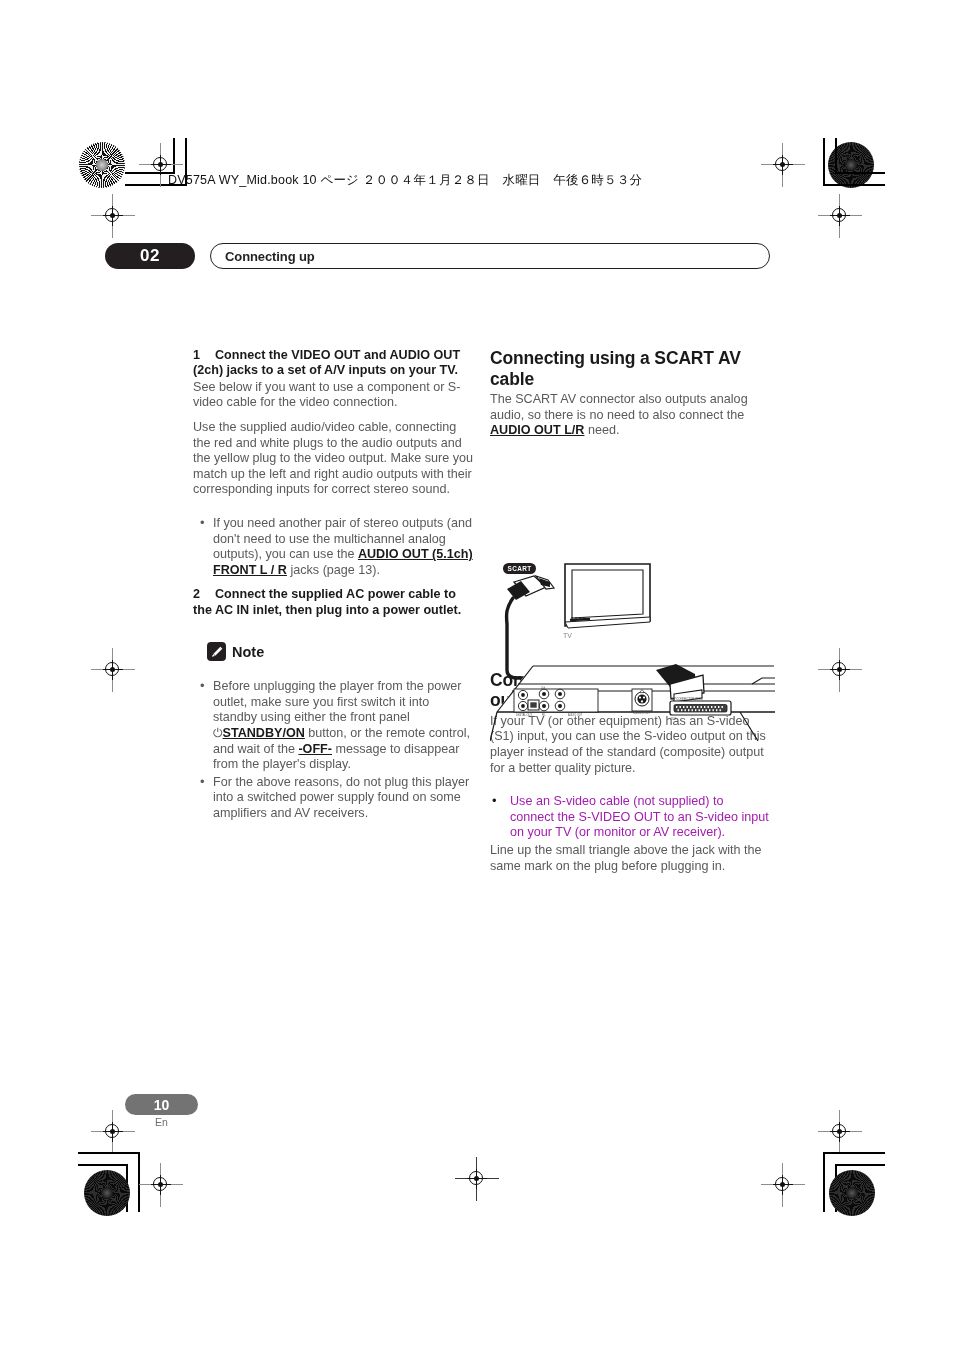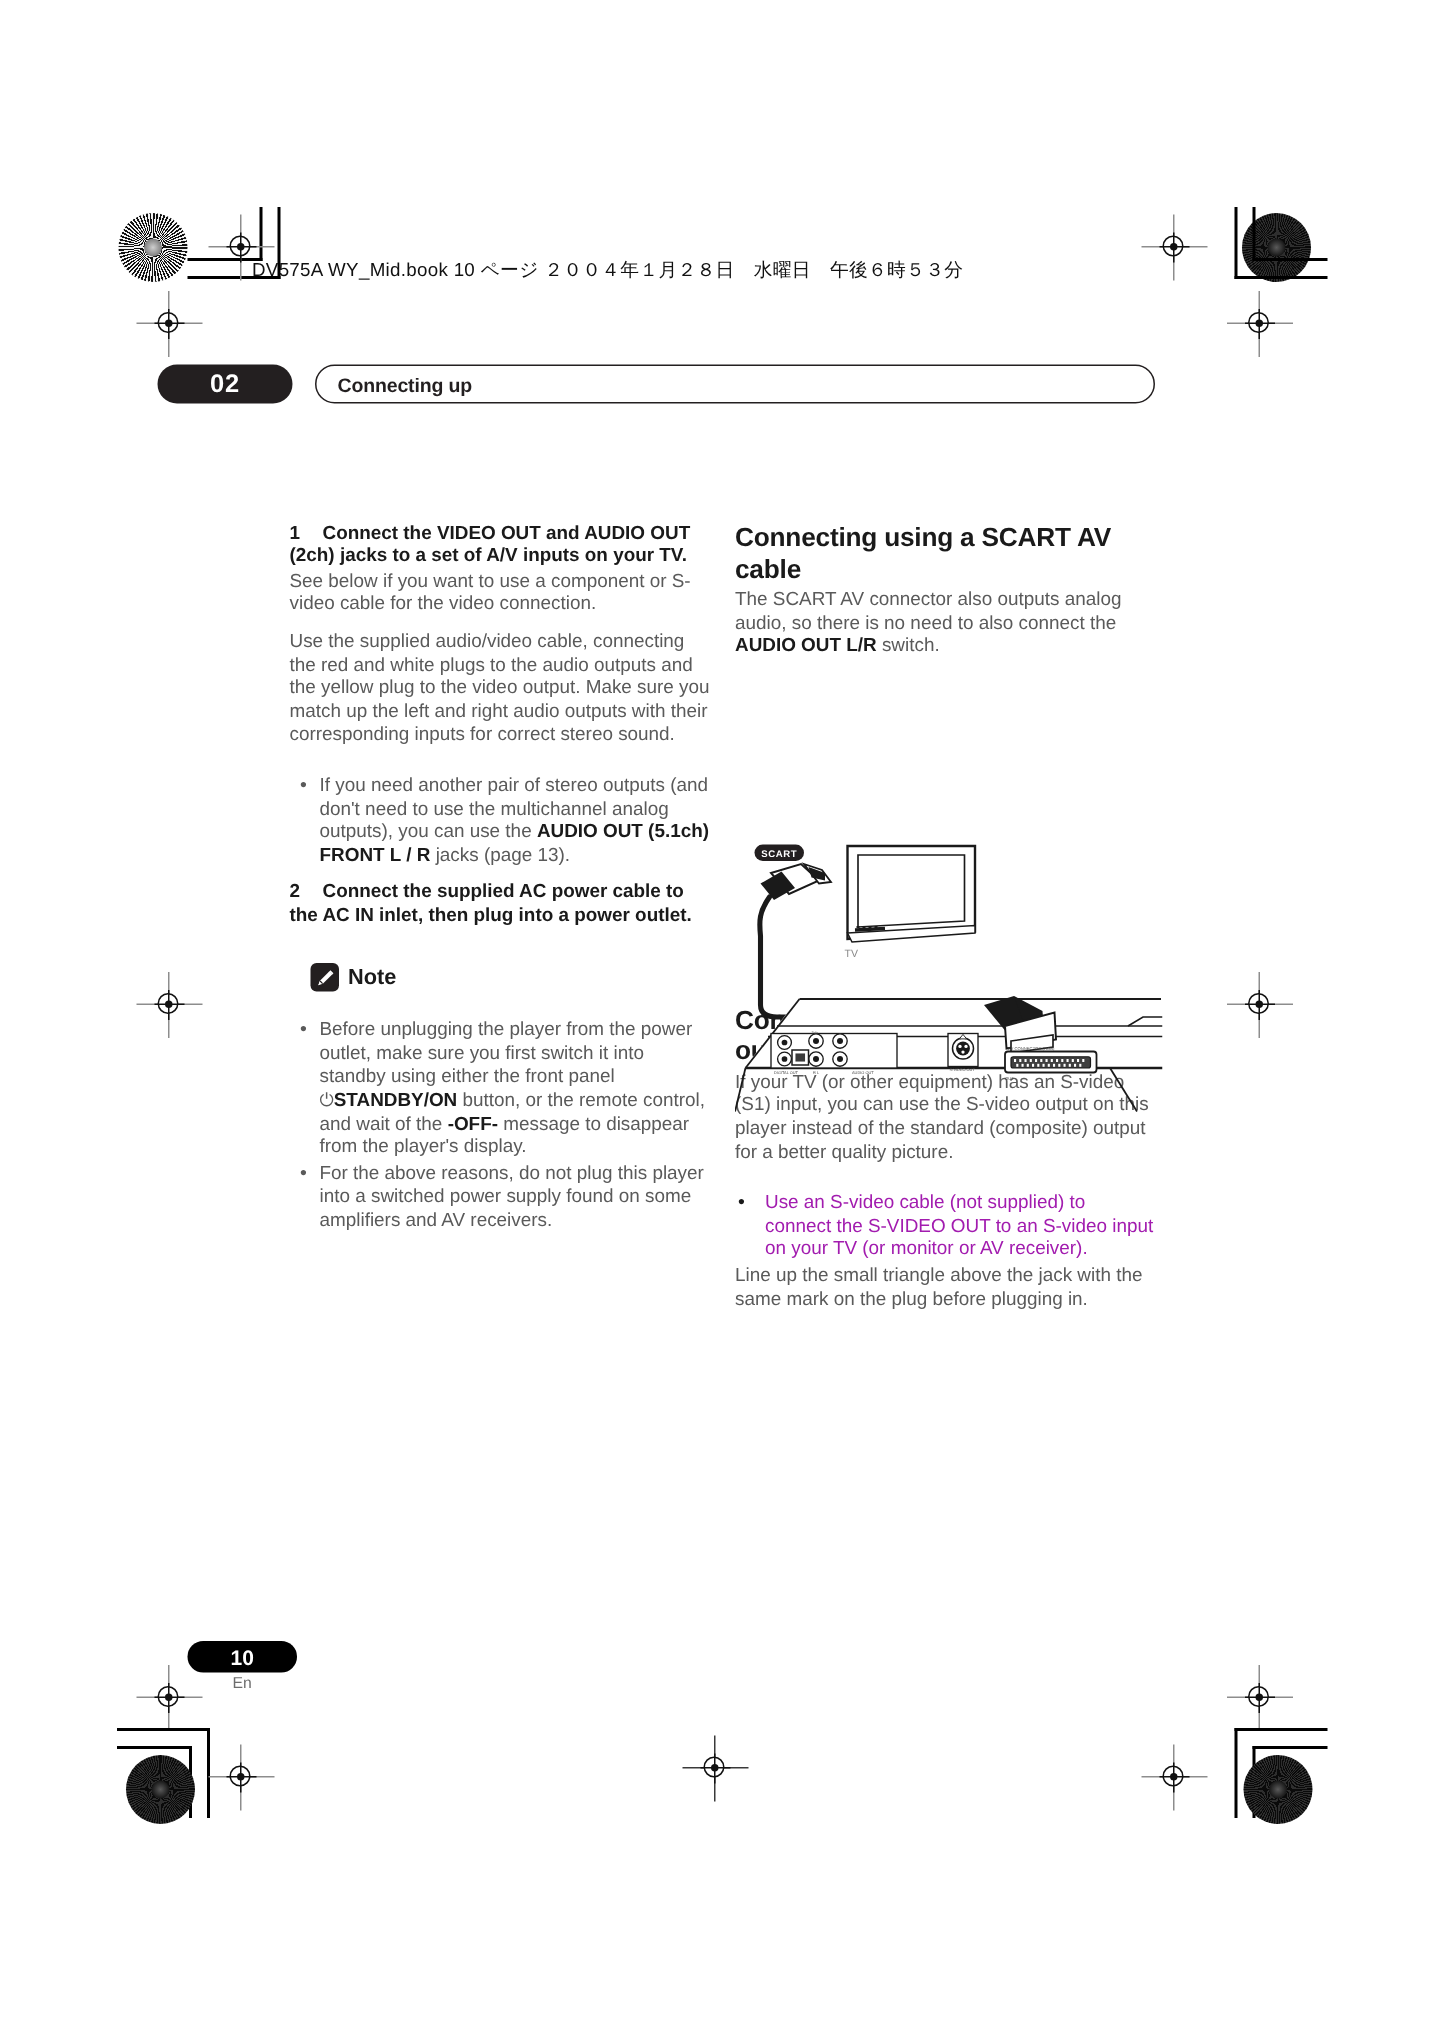--- a/index.html
+++ b/index.html
@@ -64,21 +64,21 @@
     font-weight:bold;font-size:13px;color:#231f20;letter-spacing:-.1px;
   }
 
   
   .col{position:absolute;width:281px;}
   .col-left{left:193px;top:348px;}
   .col-right{left:490px;top:348px;}
 
   p{margin:0 0 9px 0;}
   .body{font-size:12.6px;line-height:15.6px;color:#5a5a5a;}
-  .bold{font-weight:bold;color:#1a1a1a;}
+  .bold{font-weight:bold;color:#1a1a1a;text-decoration:underline;}
   .h2{
     font-size:17.5px;line-height:20.5px;font-weight:bold;color:#1a1a1a;
     margin:0 0 3px 0;letter-spacing:-.15px;
   }
   .step{font-size:12.6px;line-height:15.4px;font-weight:bold;color:#1a1a1a;margin:0 0 1px 0;}
   .step .n{display:inline-block;min-width:22px;}
   em{font-style:italic;}
 
   ul.bullets{margin:18px 0 9px 0;padding:0;list-style:none;}
   ul.bullets li{
@@ -99,21 +99,21 @@
   .note-label{font-weight:bold;font-size:14.5px;color:#1a1a1a;}
 
   .pwr{font-family:"DejaVu Sans",sans-serif;font-size:12px;}
 
   
   .figure{position:absolute;left:490px;top:556px;width:285px;height:190px;}
   .figure svg{display:block;}
 
   
   .pagenum{
-    position:absolute;left:125px;top:1094px;width:73px;height:21px;background:#000000;
+    position:absolute;left:125px;top:1094px;width:73px;height:21px;background:#737373;
     border-radius:11px;color:#fff;font-weight:bold;font-size:14px;
     display:flex;align-items:center;justify-content:center;
   }
   .pagelang{
     position:absolute;left:125px;top:1116px;width:73px;text-align:center;
     font-size:10.5px;color:#6d6d6d;
   }
 </style>
 </head>
 <body>
@@ -281,21 +281,21 @@
 
     <ul class="bullets">
       <li><span>Before unplugging the player from the power outlet, make sure you first switch it into standby using either the front panel </span><span class="pwr">⏻</span><span class="bold">STANDBY/ON</span><span> button, or the remote control, and wait of the </span><span class="bold">-OFF-</span><span> message to disappear from the player's display.</span></li>
       <li>For the above reasons, do not plug this player into a switched power supply found on some amplifiers and AV receivers.</li>
     </ul>
   </div>
 
   <div class="col col-right">
 
     <h2 class="h2">Connecting using a SCART AV cable</h2>
-    <p class="body"><span>The SCART AV connector also outputs analog audio, so there is no need to also connect the </span><span class="bold">AUDIO OUT L/R</span><span> switch.</span></p>
+    <p class="body"><span>The SCART AV connector also outputs analog audio, so there is no need to also connect the </span><span class="bold">AUDIO OUT L/R</span><span> need.</span></p>
 
     <div style="height:198px;"></div>
 
 
     <h2 class="h2" style="margin-top:24px;">Connecting using the S-video output</h2>
     <p class="body">If your TV (or other equipment) has an S-video (S1) input, you can use the S-video output on this player instead of the standard (composite) output for a better quality picture.</p>
 
     <ul class="bullets" style="margin-bottom:0;">
       <li class="b">Use an S-video cable (not supplied) to connect the S-VIDEO OUT to an S-video input on your TV (or monitor or AV receiver).</li>
     </ul>

